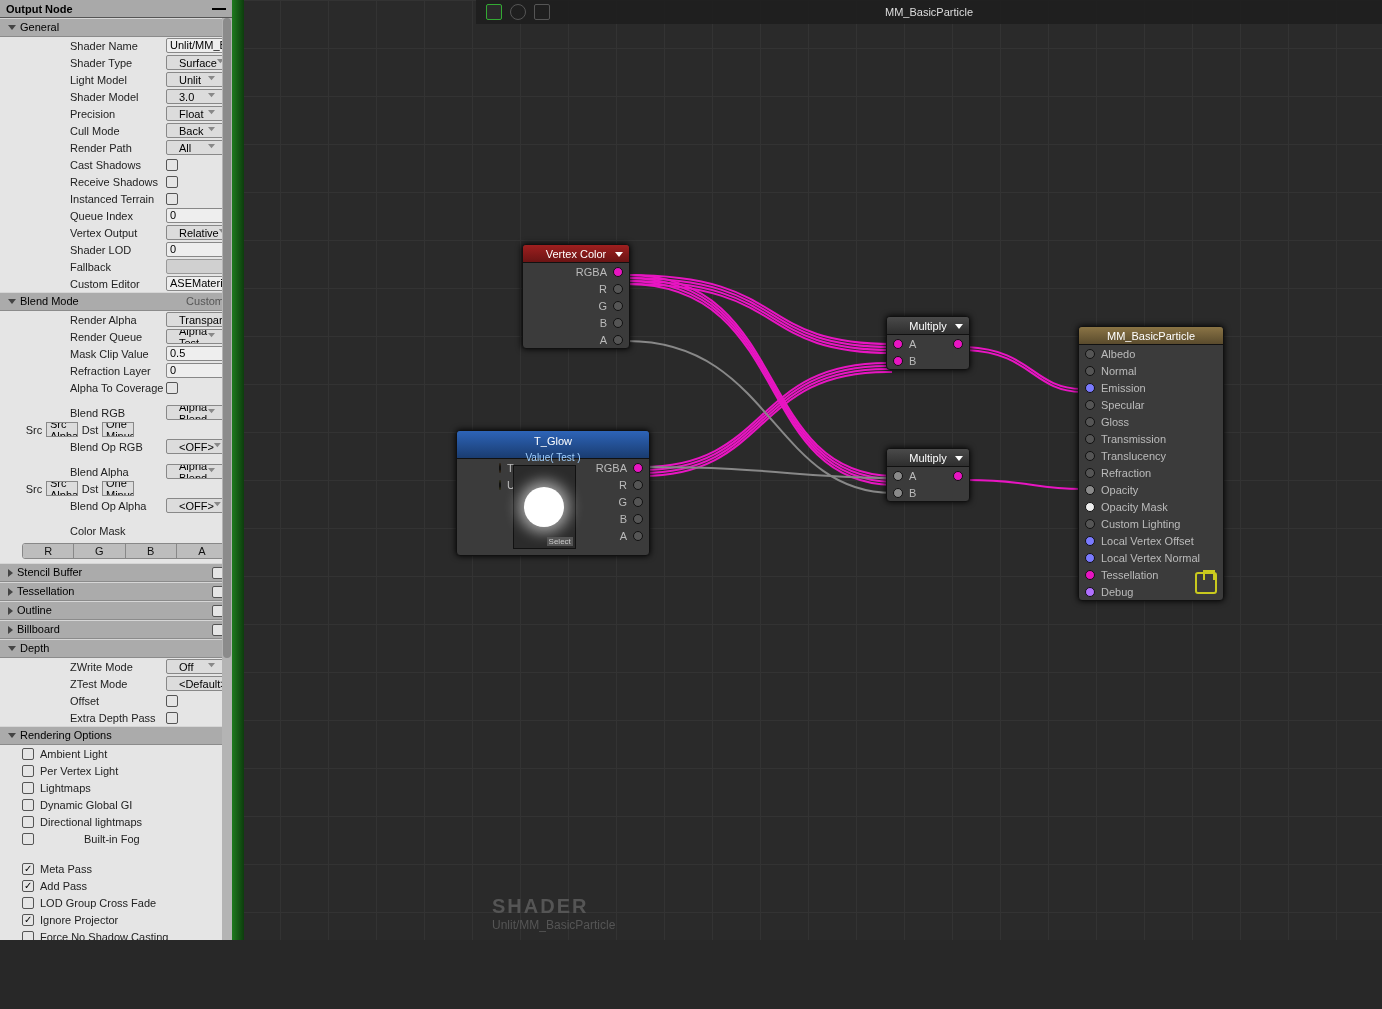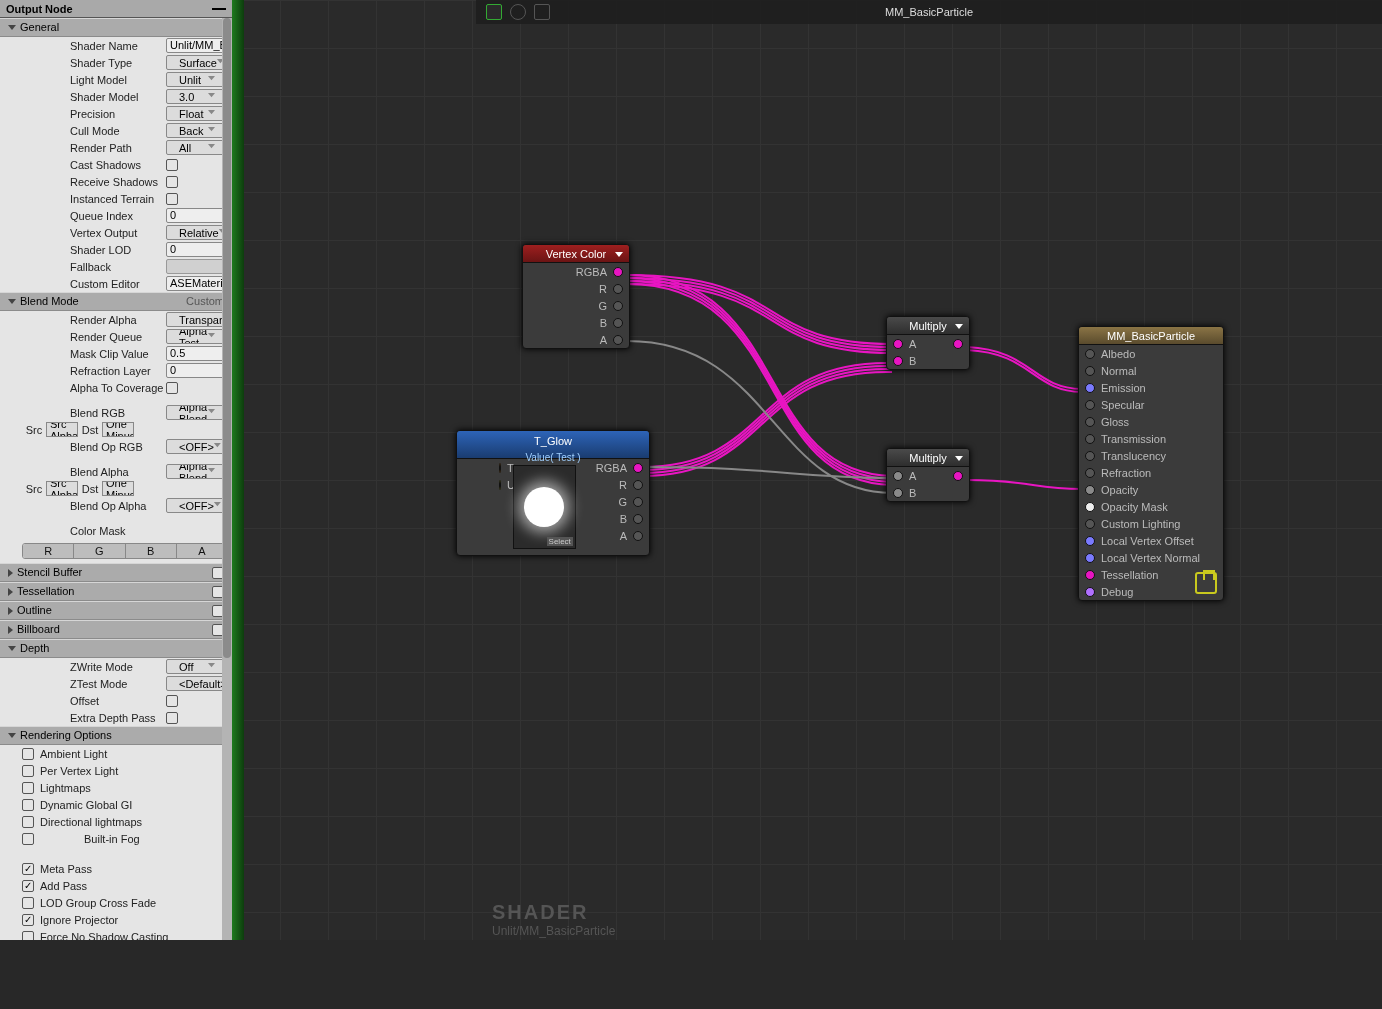--- a/index.html
+++ b/index.html
@@ -35,21 +35,21 @@
 
 #canvas { position:absolute; left:232px; top:0; right:0; height:940px;
   background:#2a2a2a;
   background-image:linear-gradient(#333 1px,transparent 1px),linear-gradient(90deg,#333 1px,transparent 1px);
   background-size:48px 48px;
 }
 #greenbar { position:absolute; left:232px; top:0; width:12px; height:940px; background:linear-gradient(90deg,#1e7a1e,#0d3d0d); }
 #topbar { position:absolute; left:244px; right:0; top:0; height:24px; background:rgba(30,30,30,.9); color:#ddd; display:flex; align-items:center; gap:8px; padding:0 10px; }
 #topbar .mmtitle{position:absolute;left:50%;transform:translateX(-50%);color:#ddd;}
 #topbar .ico{width:16px;height:16px;border:1px solid #555;border-radius:2px;}
-#wm { position:absolute; left:260px; bottom:2px; color:#555; }
+#wm { position:absolute; left:260px; bottom:8px; color:#555; }
 #wm .big{font-size:20px;font-weight:bold;letter-spacing:2px;}
 #wm .sub{font-size:12px;}
 
 
 .node { position:absolute; background:#3b3b3b; border:1px solid #111; border-radius:4px; color:#c8c8c8; box-shadow:0 0 6px #000; }
 .node .nhead { height:18px; border-bottom:1px solid #111; border-radius:3px 3px 0 0; text-align:center; line-height:18px; font-size:11px; color:#fff; position:relative;}
 .node .nhead .ddarr{position:absolute;right:6px;top:7px;width:0;height:0;border-left:4px solid transparent;border-right:4px solid transparent;border-top:5px solid #fff;}
 .node .nsub { text-align:center; font-size:10px; color:#a0d0ff; margin-top:-1px;}
 .portrow { height:17px; display:flex; align-items:center; padding:0 6px; font-size:11px; }
 .portrow.right{justify-content:flex-end;}

